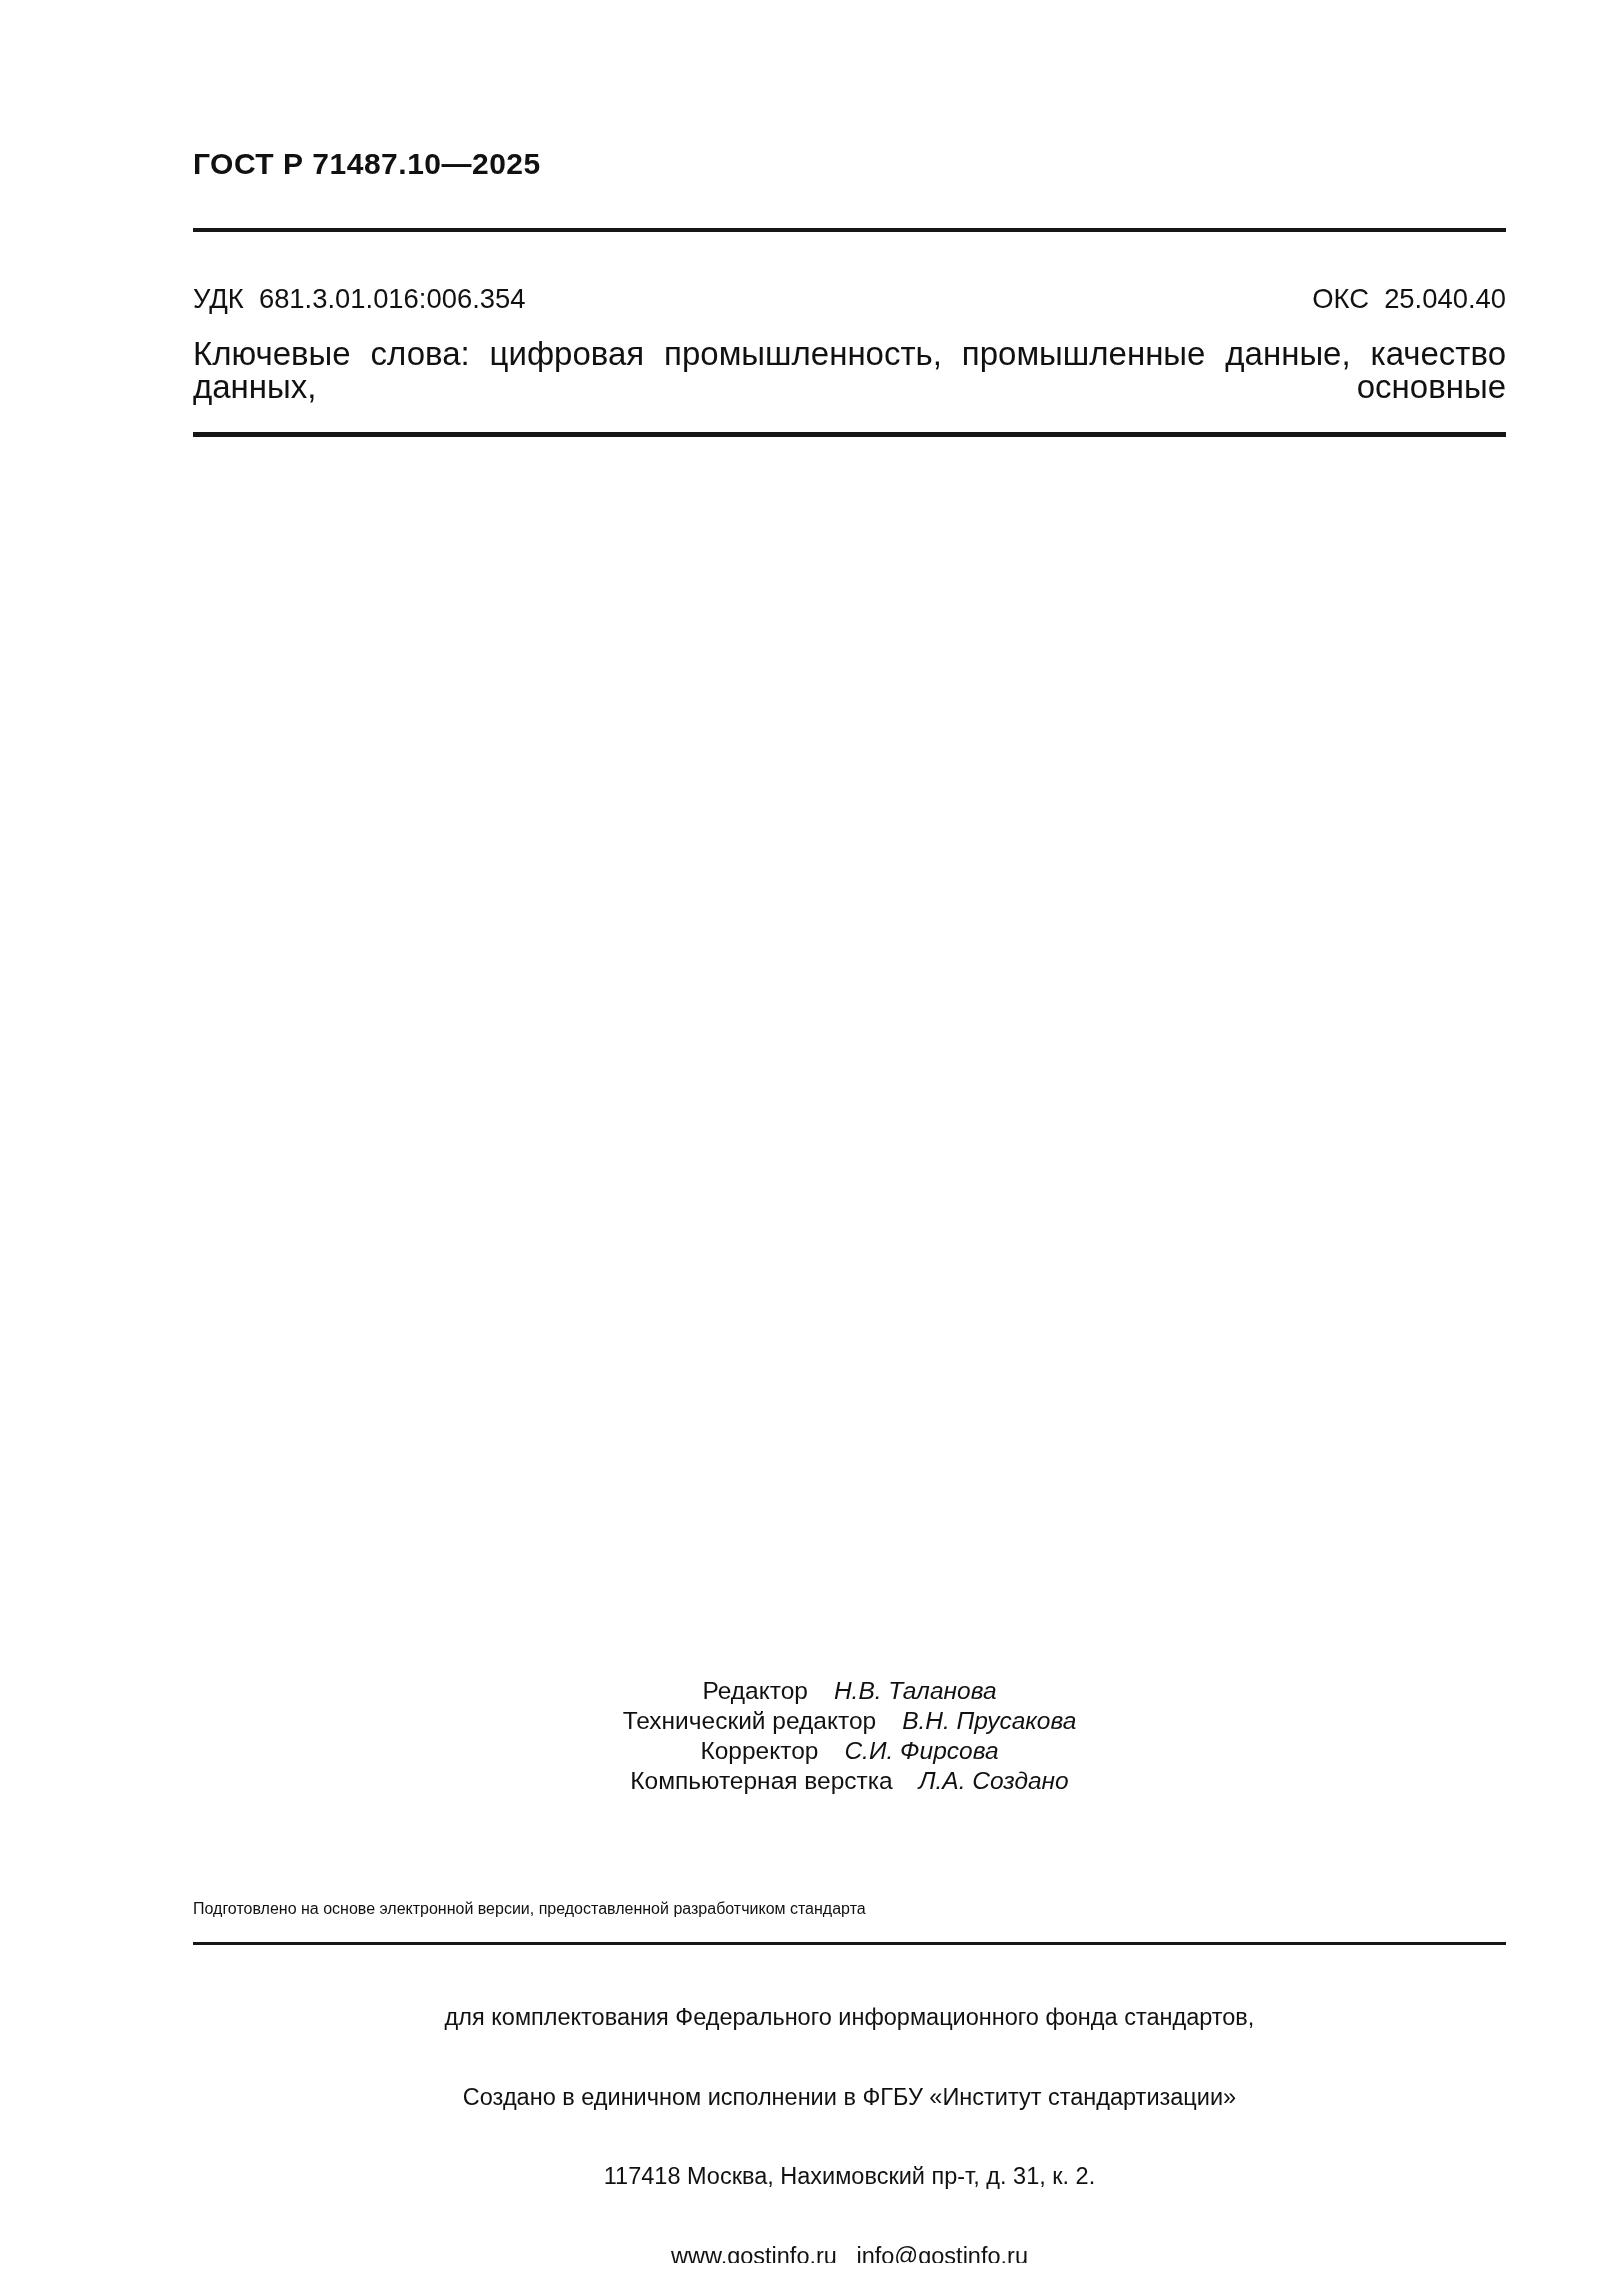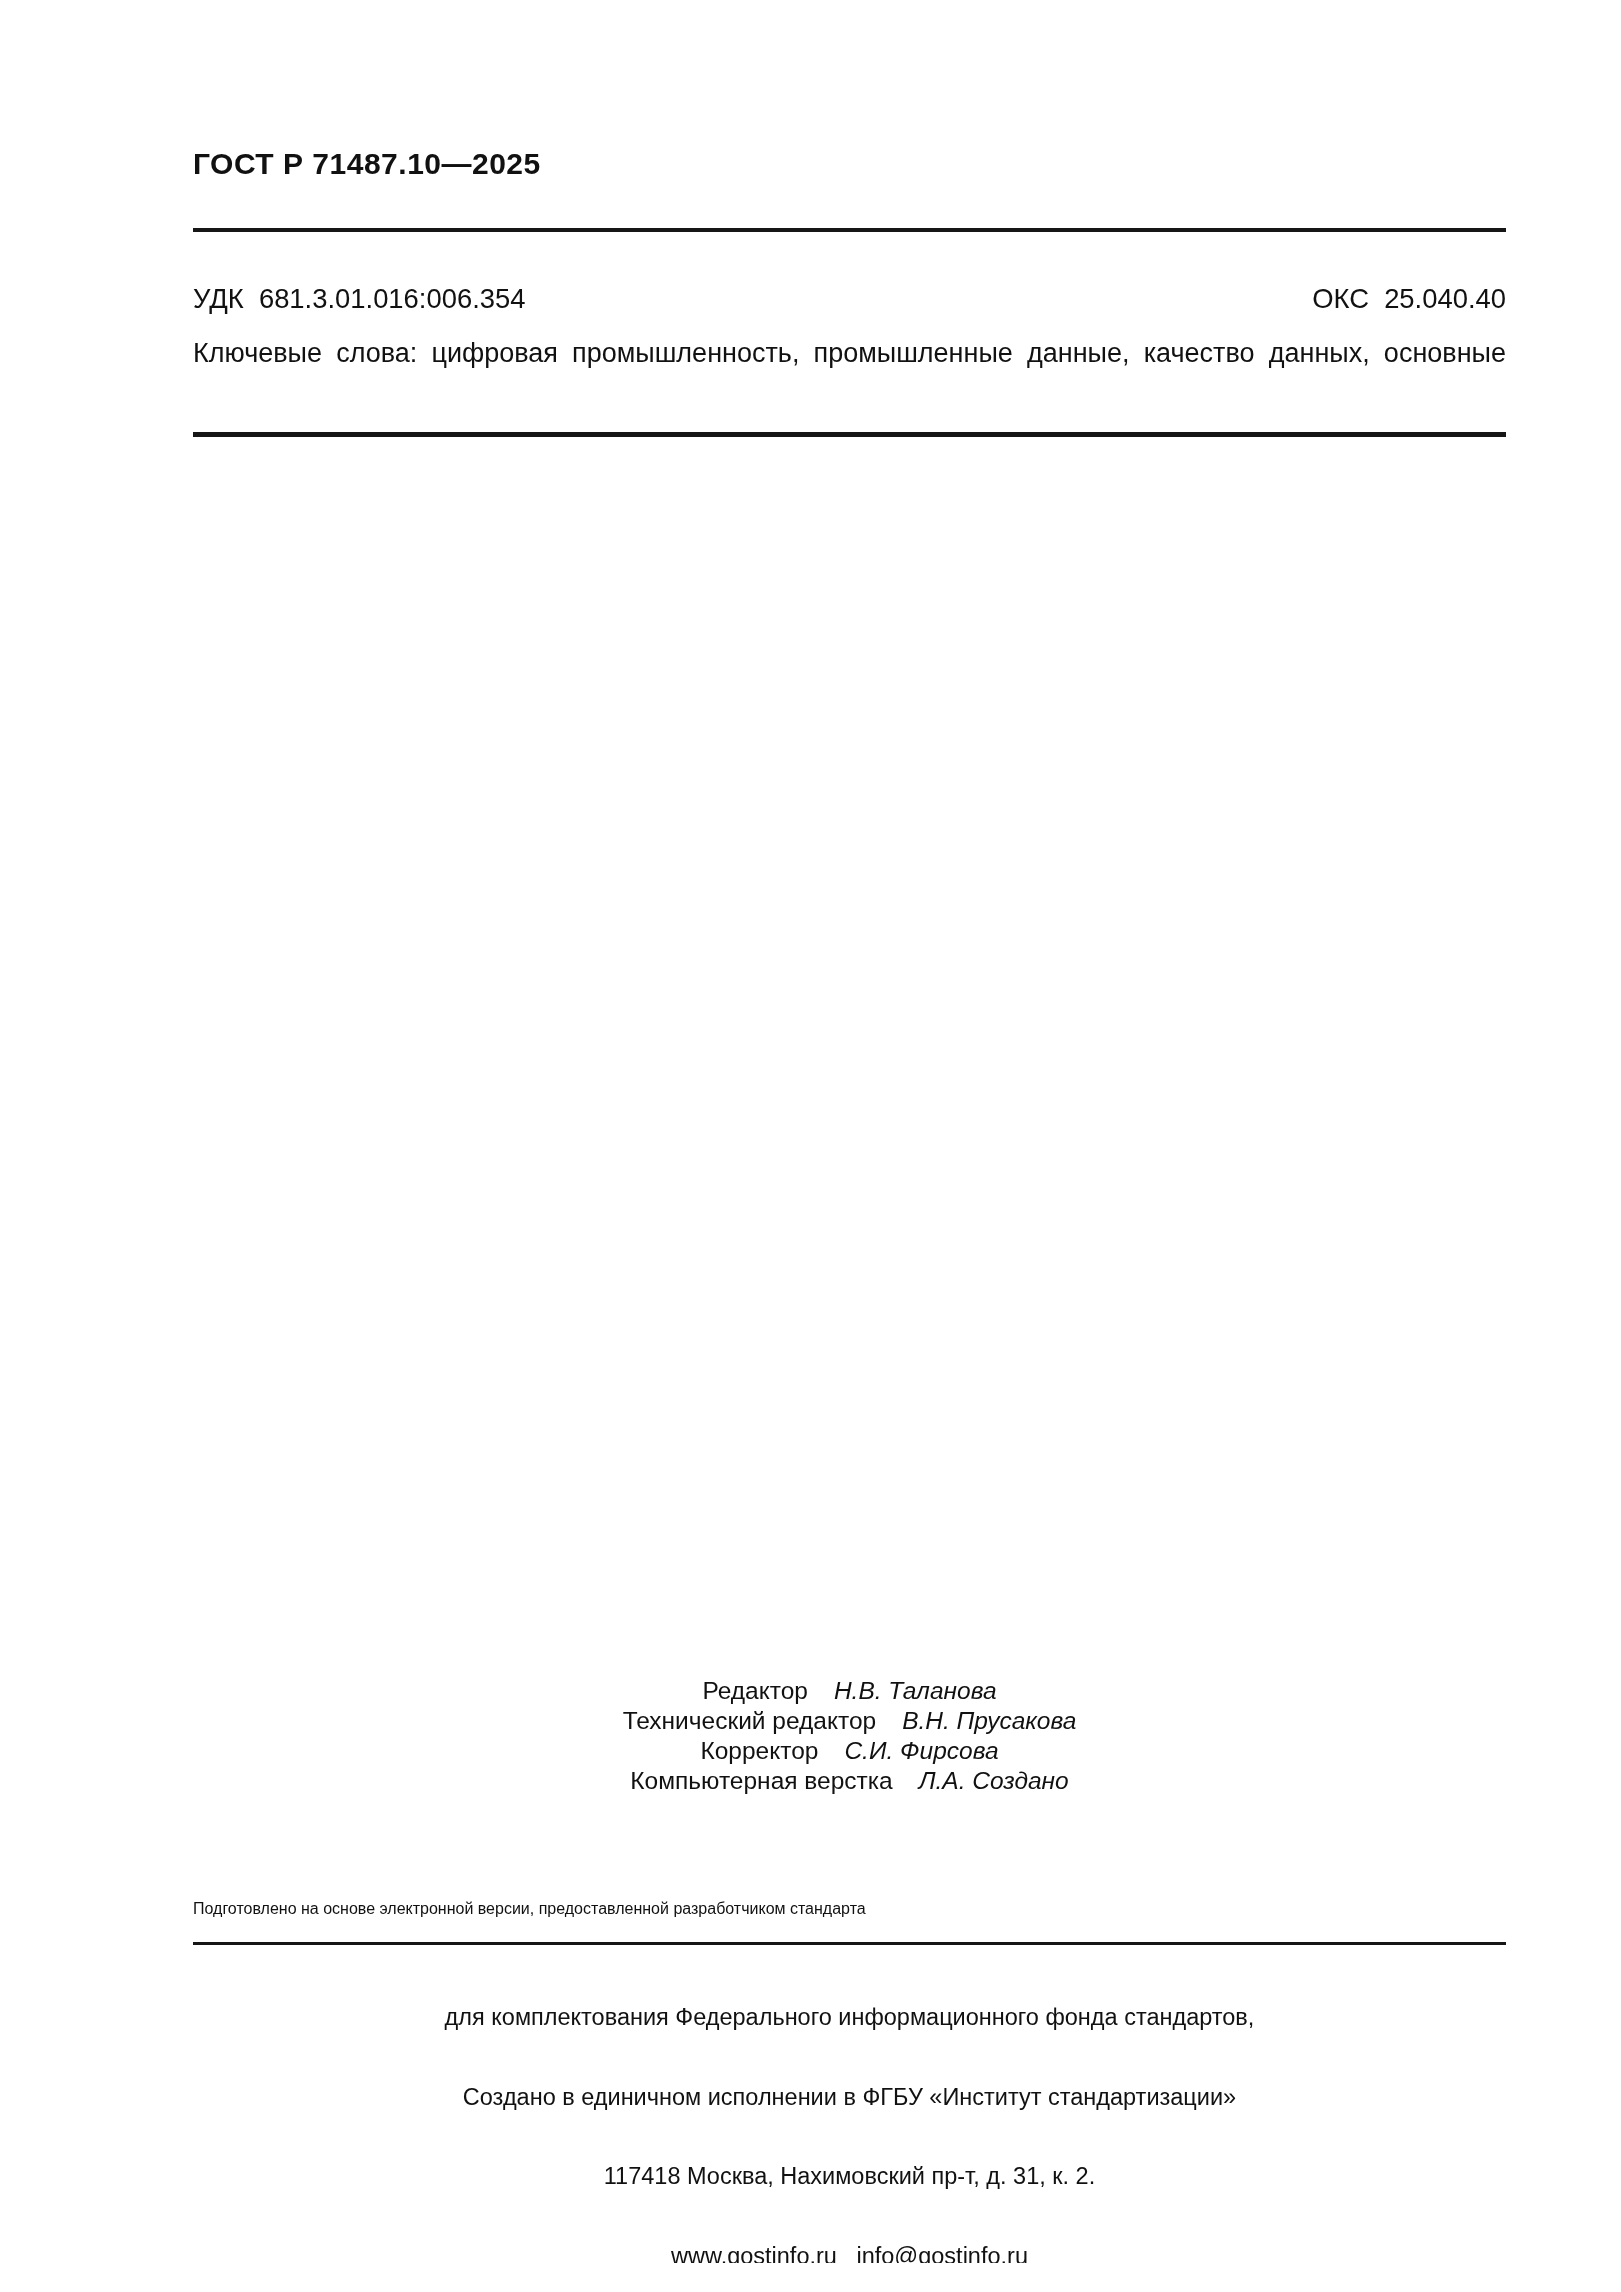--- a/index.html
+++ b/index.html
@@ -50,21 +50,21 @@
     justify-content: space-between;
     font-size: 27.4px;
     white-space: pre;
     margin-top: 20px;
   }
   .keywords {
     position: absolute;
     top: 337px;
     left: 0;
     width: 1313px;
-    font-size: 27px;
+    font-size: 33px;
     line-height: 33px;
   }
   .keywords .kw-line-1 {
     text-align: justify;
     text-align-last: justify;
   }
   .keywords .kw-line-2 {
     text-align: left;
   }
   .credits {

